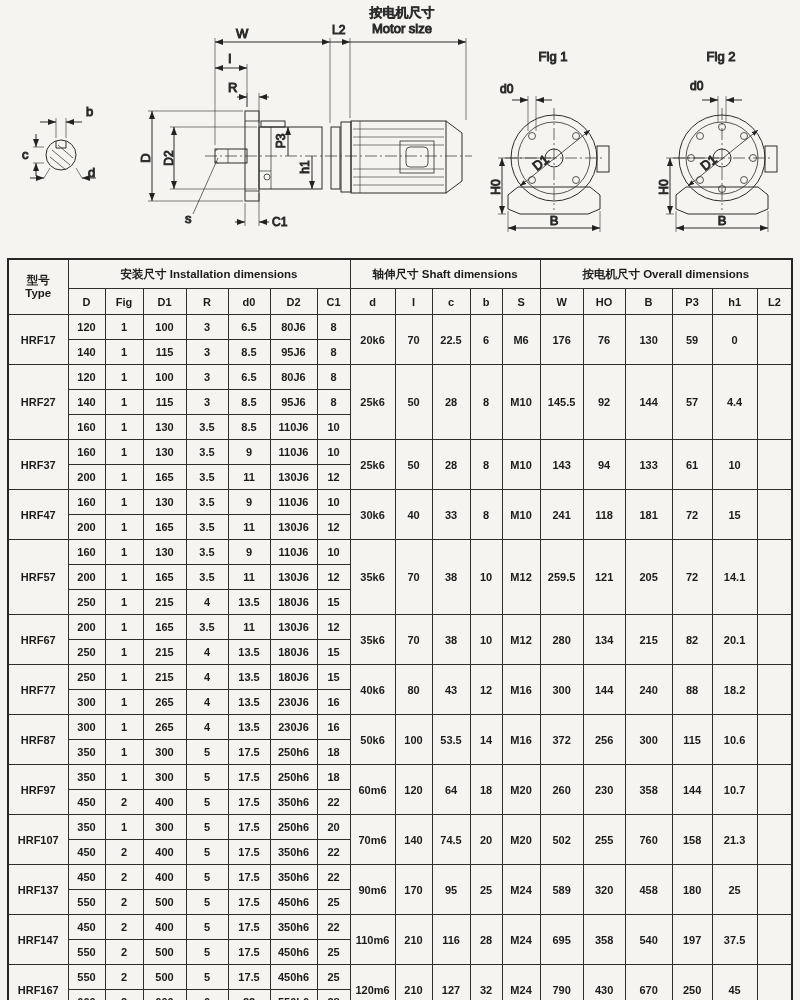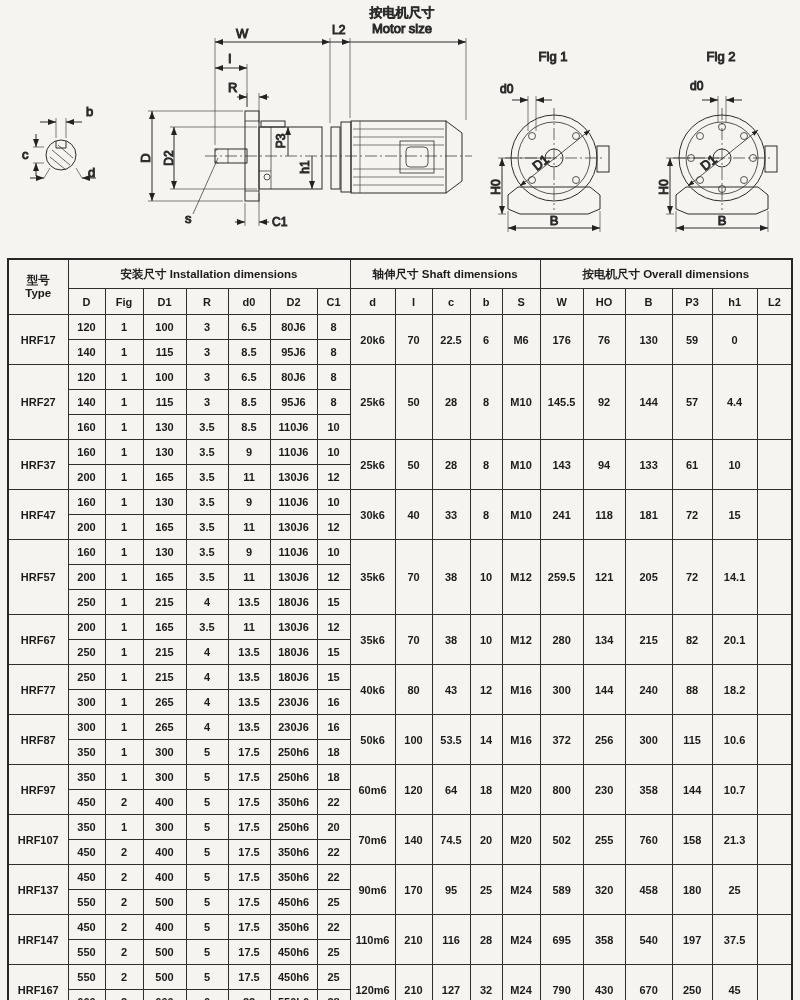--- a/index.html
+++ b/index.html
@@ -501,21 +501,21 @@
           <td>300</td>
           <td>5</td>
           <td>17.5</td>
           <td>250h6</td>
           <td>18</td>
           <td rowspan="2">60m6</td>
           <td rowspan="2">120</td>
           <td rowspan="2">64</td>
           <td rowspan="2">18</td>
           <td rowspan="2">M20</td>
-          <td rowspan="2">800</td>
+          <td rowspan="2">260</td>
           <td rowspan="2">230</td>
           <td rowspan="2">358</td>
           <td rowspan="2">144</td>
           <td rowspan="2">10.7</td>
           <td rowspan="2"></td>
         </tr>
         <tr>
           <td>450</td>
           <td>2</td>
           <td>400</td>

